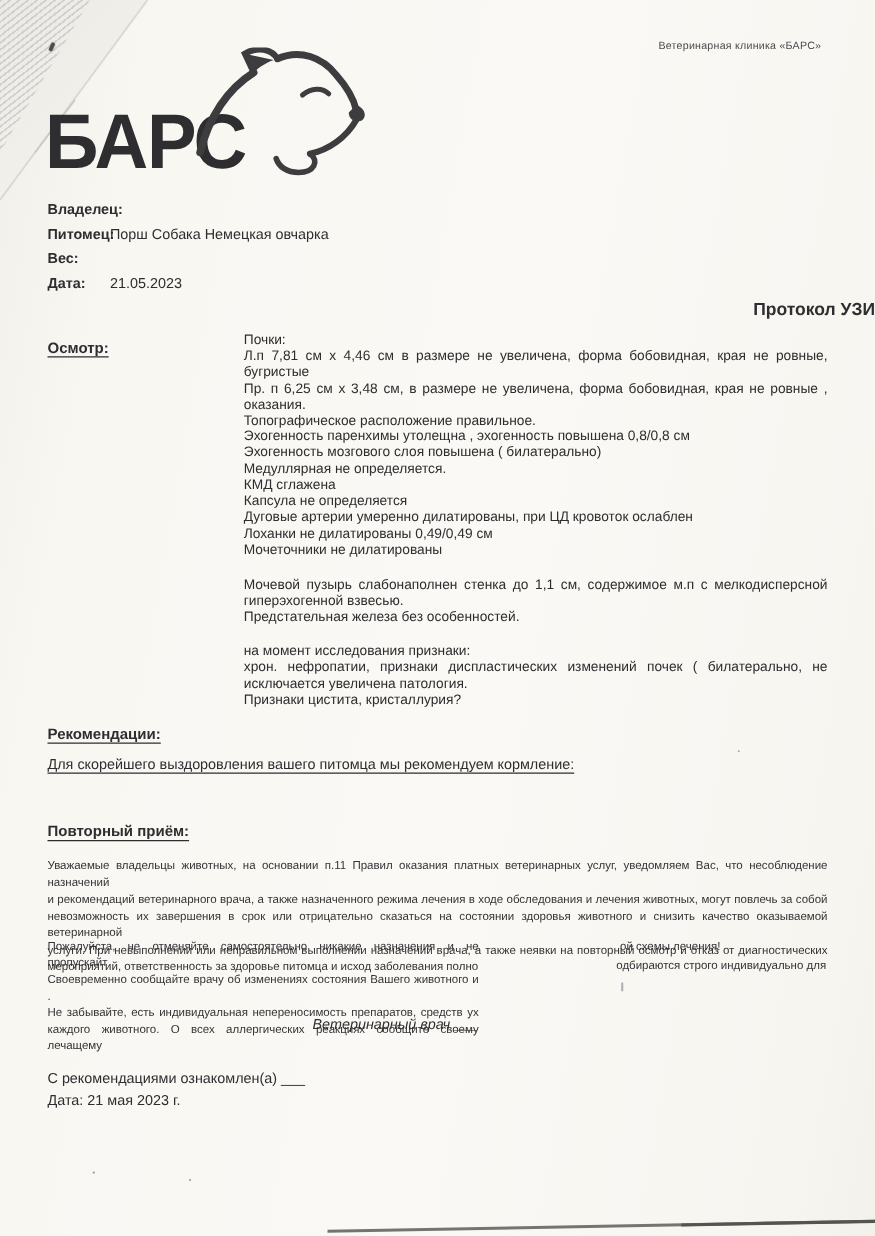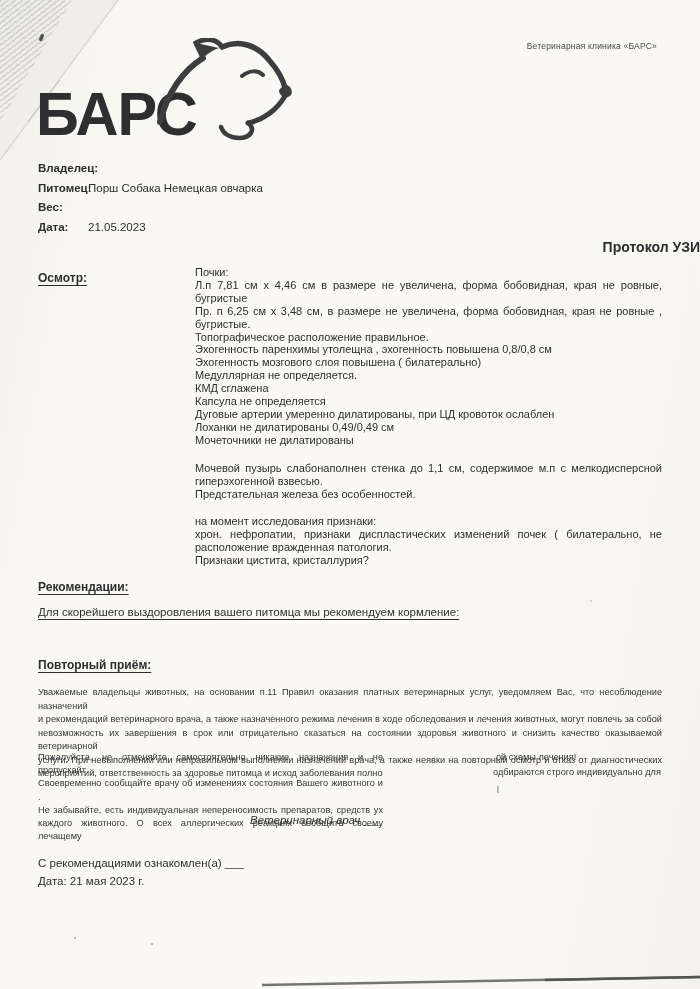--- a/index.html
+++ b/index.html
@@ -17,21 +17,21 @@
     clip-path:polygon(0 0,72px 0,0 122px);
     background:repeating-linear-gradient(142deg,rgba(105,105,115,.20) 0 1.5px,transparent 1.5px 4.4px);
     filter:blur(.4px);}
   #staple{left:40px;top:34px;width:3px;height:7px;background:#4e4e50;border-radius:1px;
     transform:rotate(24deg);box-shadow:0 0 1.5px rgba(0,0,0,.45);}
   #artifacts{left:0;top:0;width:700px;height:989px;pointer-events:none;}
   
   #logo-text{left:36px;top:84px;font-size:62px;line-height:60px;font-weight:bold;
     letter-spacing:-1px;transform:scaleX(.96);transform-origin:left;}
   #logo-head{left:146px;top:38px;}
-  #clinic-small{right:43px;top:41px;font-size:8.5px;color:#4b4b4e;letter-spacing:.2px;}
+  #clinic-small{right:43px;top:31px;font-size:8.5px;color:#4b4b4e;letter-spacing:.2px;}
   
   #info{left:38px;top:159px;font-size:11.5px;line-height:19.5px;}
   .info-row .lbl{display:inline-block;width:50px;font-weight:bold;}
   .info-row .val{display:inline-block;}
   
   #doc-title{left:0;top:239px;width:700px;text-align:right;font-size:14px;font-weight:bold;}
   
   .hd{font-weight:bold;font-size:12px;text-decoration:underline;text-underline-offset:2.5px;text-decoration-thickness:1.3px;}
   #exam-label{left:38px;top:271px;}
   #exam-lines{left:195px;top:266px;width:467px;font-size:11px;line-height:12.9px;}
@@ -95,38 +95,38 @@
   </div>
 
 <div class="abs" id="doc-title">Протокол УЗИ</div>
 
 <div class="abs hd" id="exam-label">Осмотр:</div>
 <div class="abs" id="exam-lines">
     <div class="tline">Почки:</div>
     <div class="tline just">Л.п 7,81 см х 4,46 см  в размере не увеличена, форма бобовидная, края не ровные,</div>
     <div class="tline">бугристые</div>
     <div class="tline just">Пр. п 6,25 см х 3,48 см, в размере не увеличена, форма бобовидная, края не ровные ,</div>
-    <div class="tline">бугристые.</div>
+    <div class="tline">оказания.</div>
     <div class="tline">Топографическое расположение правильное.</div>
     <div class="tline">Эхогенность паренхимы утолещна , эхогенность повышена 0,8/0,8 см</div>
     <div class="tline">Эхогенность мозгового слоя повышена ( билатерально)</div>
     <div class="tline">Медуллярная не определяется.</div>
     <div class="tline">КМД сглажена</div>
     <div class="tline">Капсула не определяется</div>
     <div class="tline">Дуговые артерии умеренно дилатированы, при ЦД кровоток ослаблен</div>
     <div class="tline">Лоханки не дилатированы 0,49/0,49 см</div>
     <div class="tline">Мочеточники не дилатированы</div>
     <div class="tline gap"></div>
     <div class="tline just">Мочевой пузырь слабонаполнен стенка до 1,1 см, содержимое м.п с мелкодисперсной</div>
     <div class="tline">гиперэхогенной взвесью.</div>
     <div class="tline">Предстательная железа без особенностей.</div>
     <div class="tline gap"></div>
     <div class="tline">на момент исследования признаки:</div>
     <div class="tline just">хрон.  нефропатии,  признаки  диспластических  изменений  почек  (  билатерально,  не</div>
-    <div class="tline">расположение вражденная патология.</div>
+    <div class="tline">исключается увеличена патология.</div>
     <div class="tline">Признаки цистита, кристаллурия?</div>
   </div>
 
 <div class="abs hd" id="rec-label">Рекомендации:</div>
 <div class="abs" id="rec-feeding">Для скорейшего выздоровления вашего питомца мы рекомендуем кормление:</div>
 
 <div class="abs hd" id="rep-label">Повторный приём:</div>
 <div class="abs" id="notice1">
     <div class="tline just">Уважаемые владельцы животных, на основании п.11 Правил оказания платных ветеринарных услуг, уведомляем Вас, что несоблюдение назначений</div>
     <div class="tline just">и рекомендаций ветеринарного врача, а также назначенного режима лечения в ходе обследования и лечения животных, могут повлечь за собой</div>

